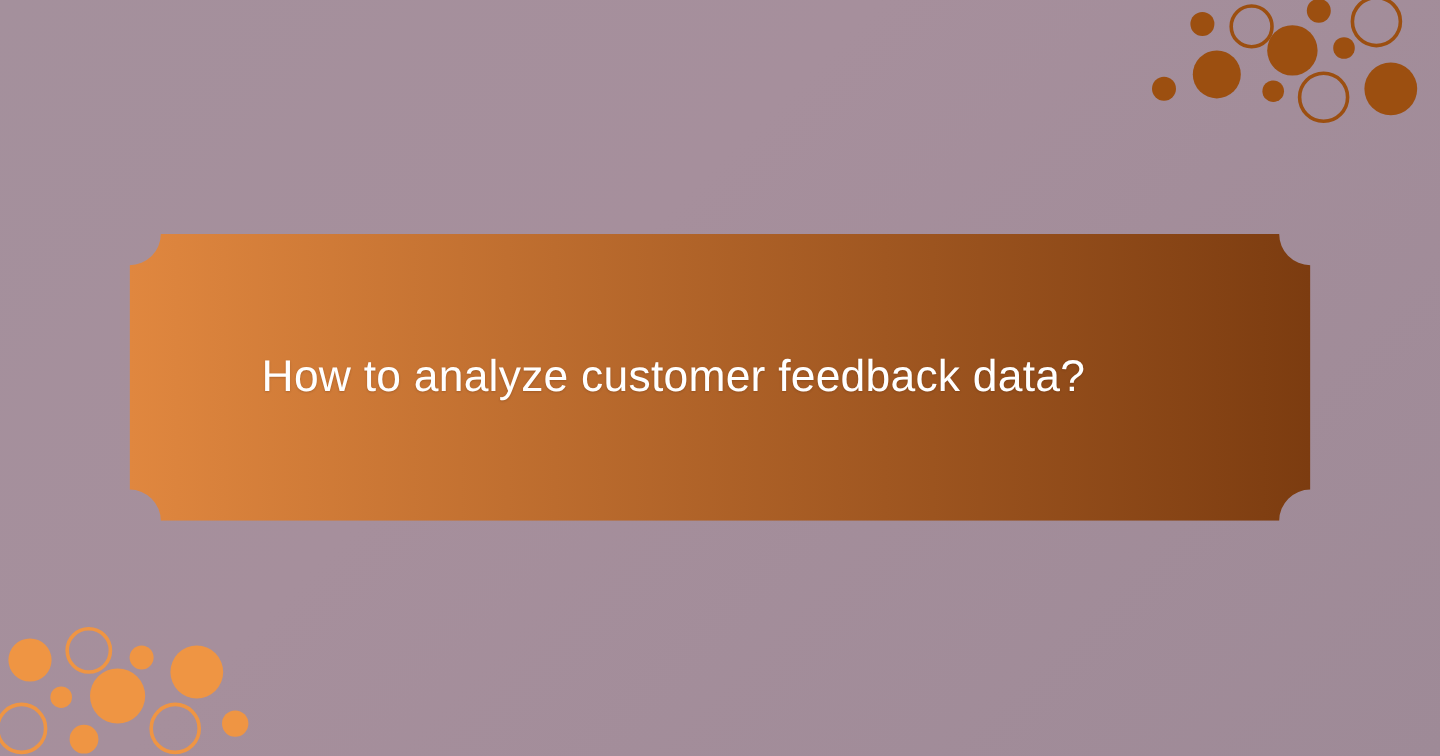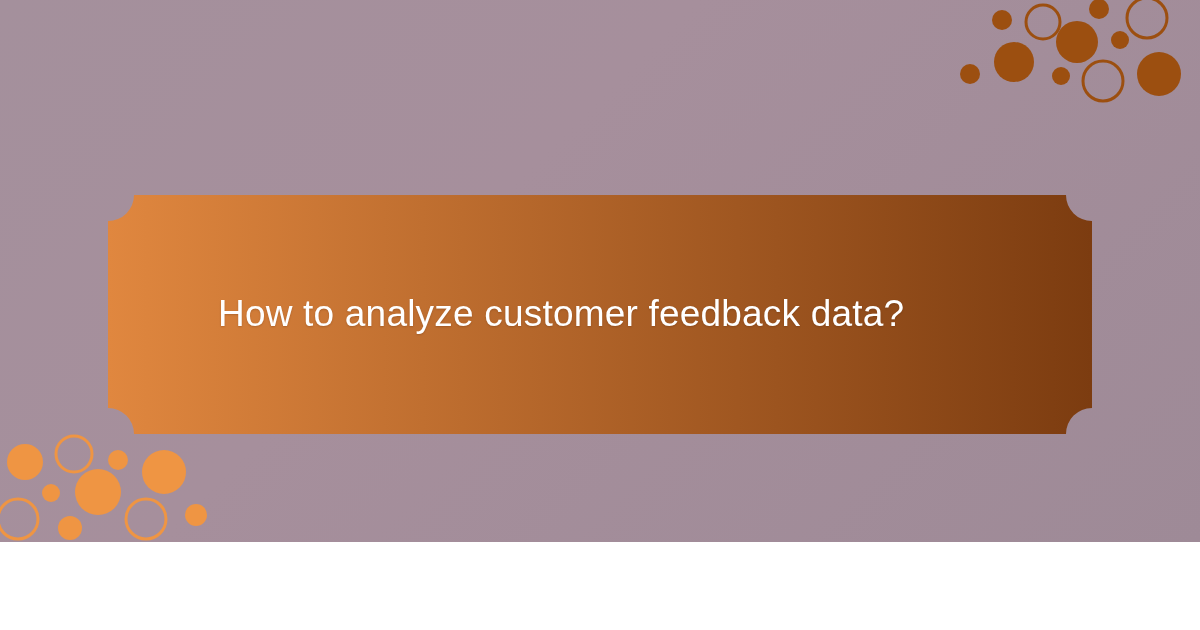--- a/index.html
+++ b/index.html
@@ -9,21 +9,21 @@
   body {
     width: 1200px;
     height: 630px;
     overflow: hidden;
     font-family: "Liberation Sans", sans-serif;
   }
 
   #card {
     position: relative;
     width: 1200px;
-    height: 542px;
+    height: 630px;
     background: linear-gradient(135deg, #a4909c 0%, #a68f9c 40%, #9e8a97 100%);
     overflow: hidden;
   }
 
   .deco-layer {
     position: absolute;
     pointer-events: none;
   }
   #deco-top-right {
     top: 0;

